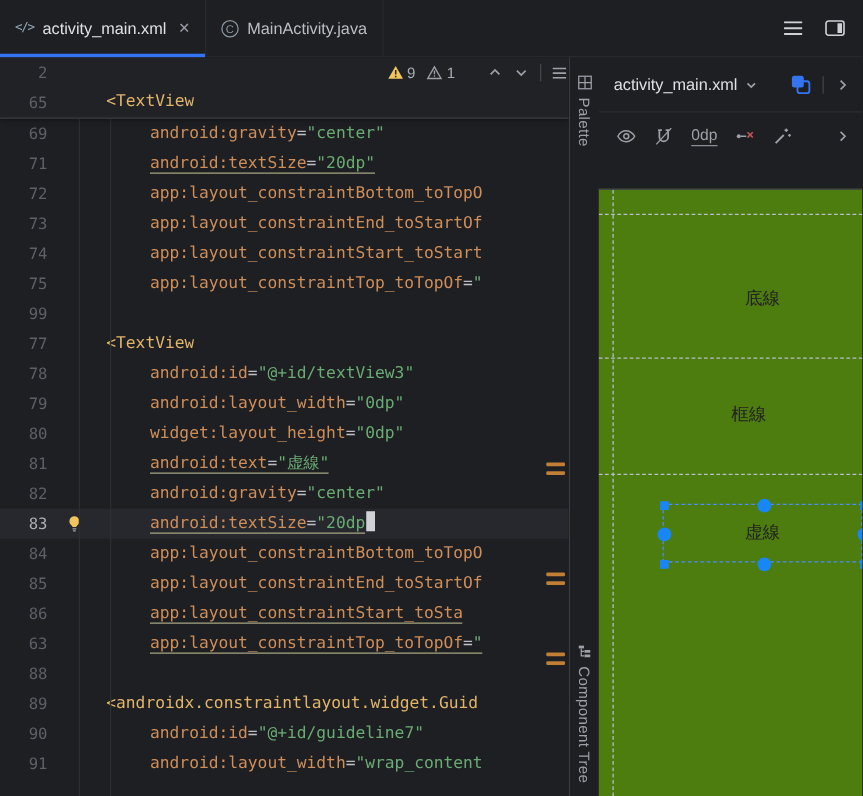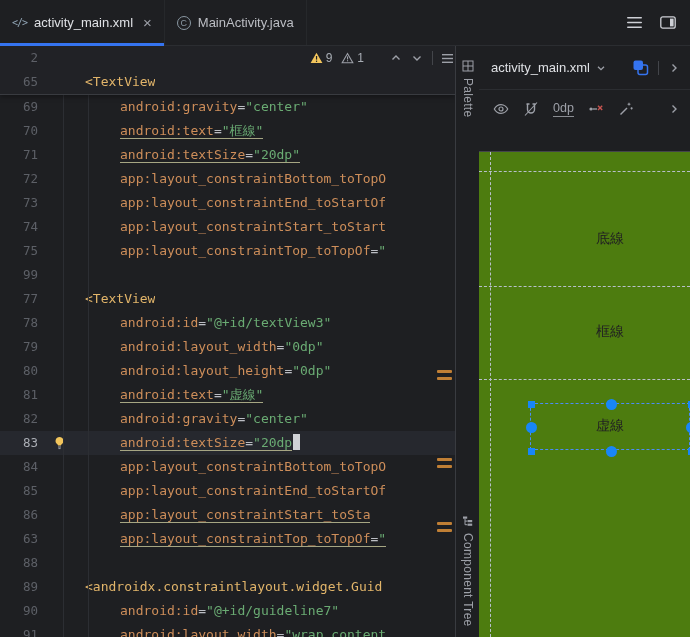--- a/index.html
+++ b/index.html
@@ -106,31 +106,30 @@
 
     <div class="editor">
       <div class="indent-guide" style="left:63px"></div>
       <div class="indent-guide" style="left:88px"></div>
       <div class="sticky-block" id="sticky">
           <div class="code-row"><span class="gutter">2</span></div>
           <div class="code-row"><span class="gutter">65</span><span class="code" style="padding-left:33px"><span class="tk-t">&lt;TextView</span></span></div>
         </div>
       <div id="lines">
           <div class="code-row"><span class="gutter">69</span><span class="code" style="padding-left:68px"><span class="tk-a">android:gravity</span><span class="tk-e">=</span><span class="tk-v">"center"</span></span></div>
-          <div class="code-row"><span class="gutter">70</span><span class="code" style="padding-left:68px"><span class="warn-underline"><span class="tk-a">android:text</span><span class="tk-e">=</span><span class="tk-v">"框線"</span></span></span></div>
           <div class="code-row"><span class="gutter">71</span><span class="code" style="padding-left:68px"><span class="warn-underline"><span class="tk-a">android:textSize</span><span class="tk-e">=</span><span class="tk-v">"20dp"</span></span></span></div>
           <div class="code-row"><span class="gutter">72</span><span class="code" style="padding-left:68px"><span class="tk-a">app:layout_constraintBottom_toTopO</span></span></div>
           <div class="code-row"><span class="gutter">73</span><span class="code" style="padding-left:68px"><span class="tk-a">app:layout_constraintEnd_toStartOf</span></span></div>
           <div class="code-row"><span class="gutter">74</span><span class="code" style="padding-left:68px"><span class="tk-a">app:layout_constraintStart_toStart</span></span></div>
           <div class="code-row"><span class="gutter">75</span><span class="code" style="padding-left:68px"><span class="tk-a">app:layout_constraintTop_toTopOf</span><span class="tk-e">=</span><span class="tk-v">"</span></span></div>
           <div class="code-row"><span class="gutter">99</span><span class="code" style="padding-left:8px"></span></div>
           <div class="code-row"><span class="gutter">77</span><span class="code" style="padding-left:33px"><span class="tk-t">&lt;TextView</span></span></div>
           <div class="code-row"><span class="gutter">78</span><span class="code" style="padding-left:68px"><span class="tk-a">android:id</span><span class="tk-e">=</span><span class="tk-v">"@+id/textView3"</span></span></div>
           <div class="code-row"><span class="gutter">79</span><span class="code" style="padding-left:68px"><span class="tk-a">android:layout_width</span><span class="tk-e">=</span><span class="tk-v">"0dp"</span></span></div>
-          <div class="code-row"><span class="gutter">80</span><span class="code" style="padding-left:68px"><span class="tk-a">android:layout_height</span><span class="tk-e">=</span><span class="tk-v">"0dp"</span></span></div>
+          <div class="code-row"><span class="gutter">80</span><span class="code" style="padding-left:68px"><span class="tk-a">widget:layout_height</span><span class="tk-e">=</span><span class="tk-v">"0dp"</span></span></div>
           <div class="code-row"><span class="gutter">81</span><span class="code" style="padding-left:68px"><span class="warn-underline"><span class="tk-a">android:text</span><span class="tk-e">=</span><span class="tk-v">"虚線"</span></span></span></div>
           <div class="code-row"><span class="gutter">82</span><span class="code" style="padding-left:68px"><span class="tk-a">android:gravity</span><span class="tk-e">=</span><span class="tk-v">"center"</span></span></div>
           <div class="code-row current"><span class="gutter">83</span><span class="bulb"><svg width="13" height="14" viewBox="0 0 13 14">
                 <path d="M6.5 1a4 4 0 0 1 2.2 7.3c-.4.3-.7.8-.7 1.3H5c0-.5-.3-1-.7-1.3A4 4 0 0 1 6.5 1z" fill="#F2C55C"></path>
                 <path d="M5 11h3M5.4 12.6h2.2" stroke="#9DA0A8" stroke-width="1"></path>
               </svg></span><span class="code" style="padding-left:68px"><span class="warn-underline"><span class="tk-a">android:textSize</span><span class="tk-e">=</span><span class="tk-v">"20dp</span></span><span class="caret"></span></span></div>
           <div class="code-row"><span class="gutter">84</span><span class="code" style="padding-left:68px"><span class="tk-a">app:layout_constraintBottom_toTopO</span></span></div>
           <div class="code-row"><span class="gutter">85</span><span class="code" style="padding-left:68px"><span class="tk-a">app:layout_constraintEnd_toStartOf</span></span></div>
           <div class="code-row"><span class="gutter">86</span><span class="code" style="padding-left:68px"><span class="warn-underline"><span class="tk-a">app:layout_constraintStart_toSta</span></span></span></div>
           <div class="code-row"><span class="gutter">63</span><span class="code" style="padding-left:68px"><span class="warn-underline"><span class="tk-a">app:layout_constraintTop_toTopOf</span><span class="tk-e">=</span><span class="tk-v">"</span></span></span></div>
@@ -270,21 +269,21 @@
           </span>
         </div>
 
         <div class="dgap"></div>
         <div class="canvas" id="canvas">
             <div class="gl-v" style="left:11px"></div>
             <div class="gl-h" style="top:19px"></div>
             <div class="gl-h" style="top:134px"></div>
             <div class="gl-h" style="top:227px"></div>
             <span class="cv-label" style="left:131px;top:87px">底線</span>
-            <span class="cv-label" style="left:131px;top:180px">框線</span>
+            <span class="cv-label" style="left:120px;top:180px">框線</span>
             <span class="cv-label" style="left:131px;top:274px">虚線</span>
             <div class="sel" style="left:51px;top:251px;width:160px;height:47px">
               <span class="h-sq" style="left:-3.5px;top:-3.5px"></span>
               <span class="h-sq" style="left:156.5px;top:-3.5px"></span>
               <span class="h-sq" style="left:-3.5px;top:43.5px"></span>
               <span class="h-sq" style="left:156.5px;top:43.5px"></span>
               <span class="h-c" style="left:74.5px;top:-5.5px"></span>
               <span class="h-c" style="left:-5.5px;top:18px"></span>
               <span class="h-c" style="left:154.5px;top:18px"></span>
               <span class="h-c" style="left:74.5px;top:41.5px"></span>

